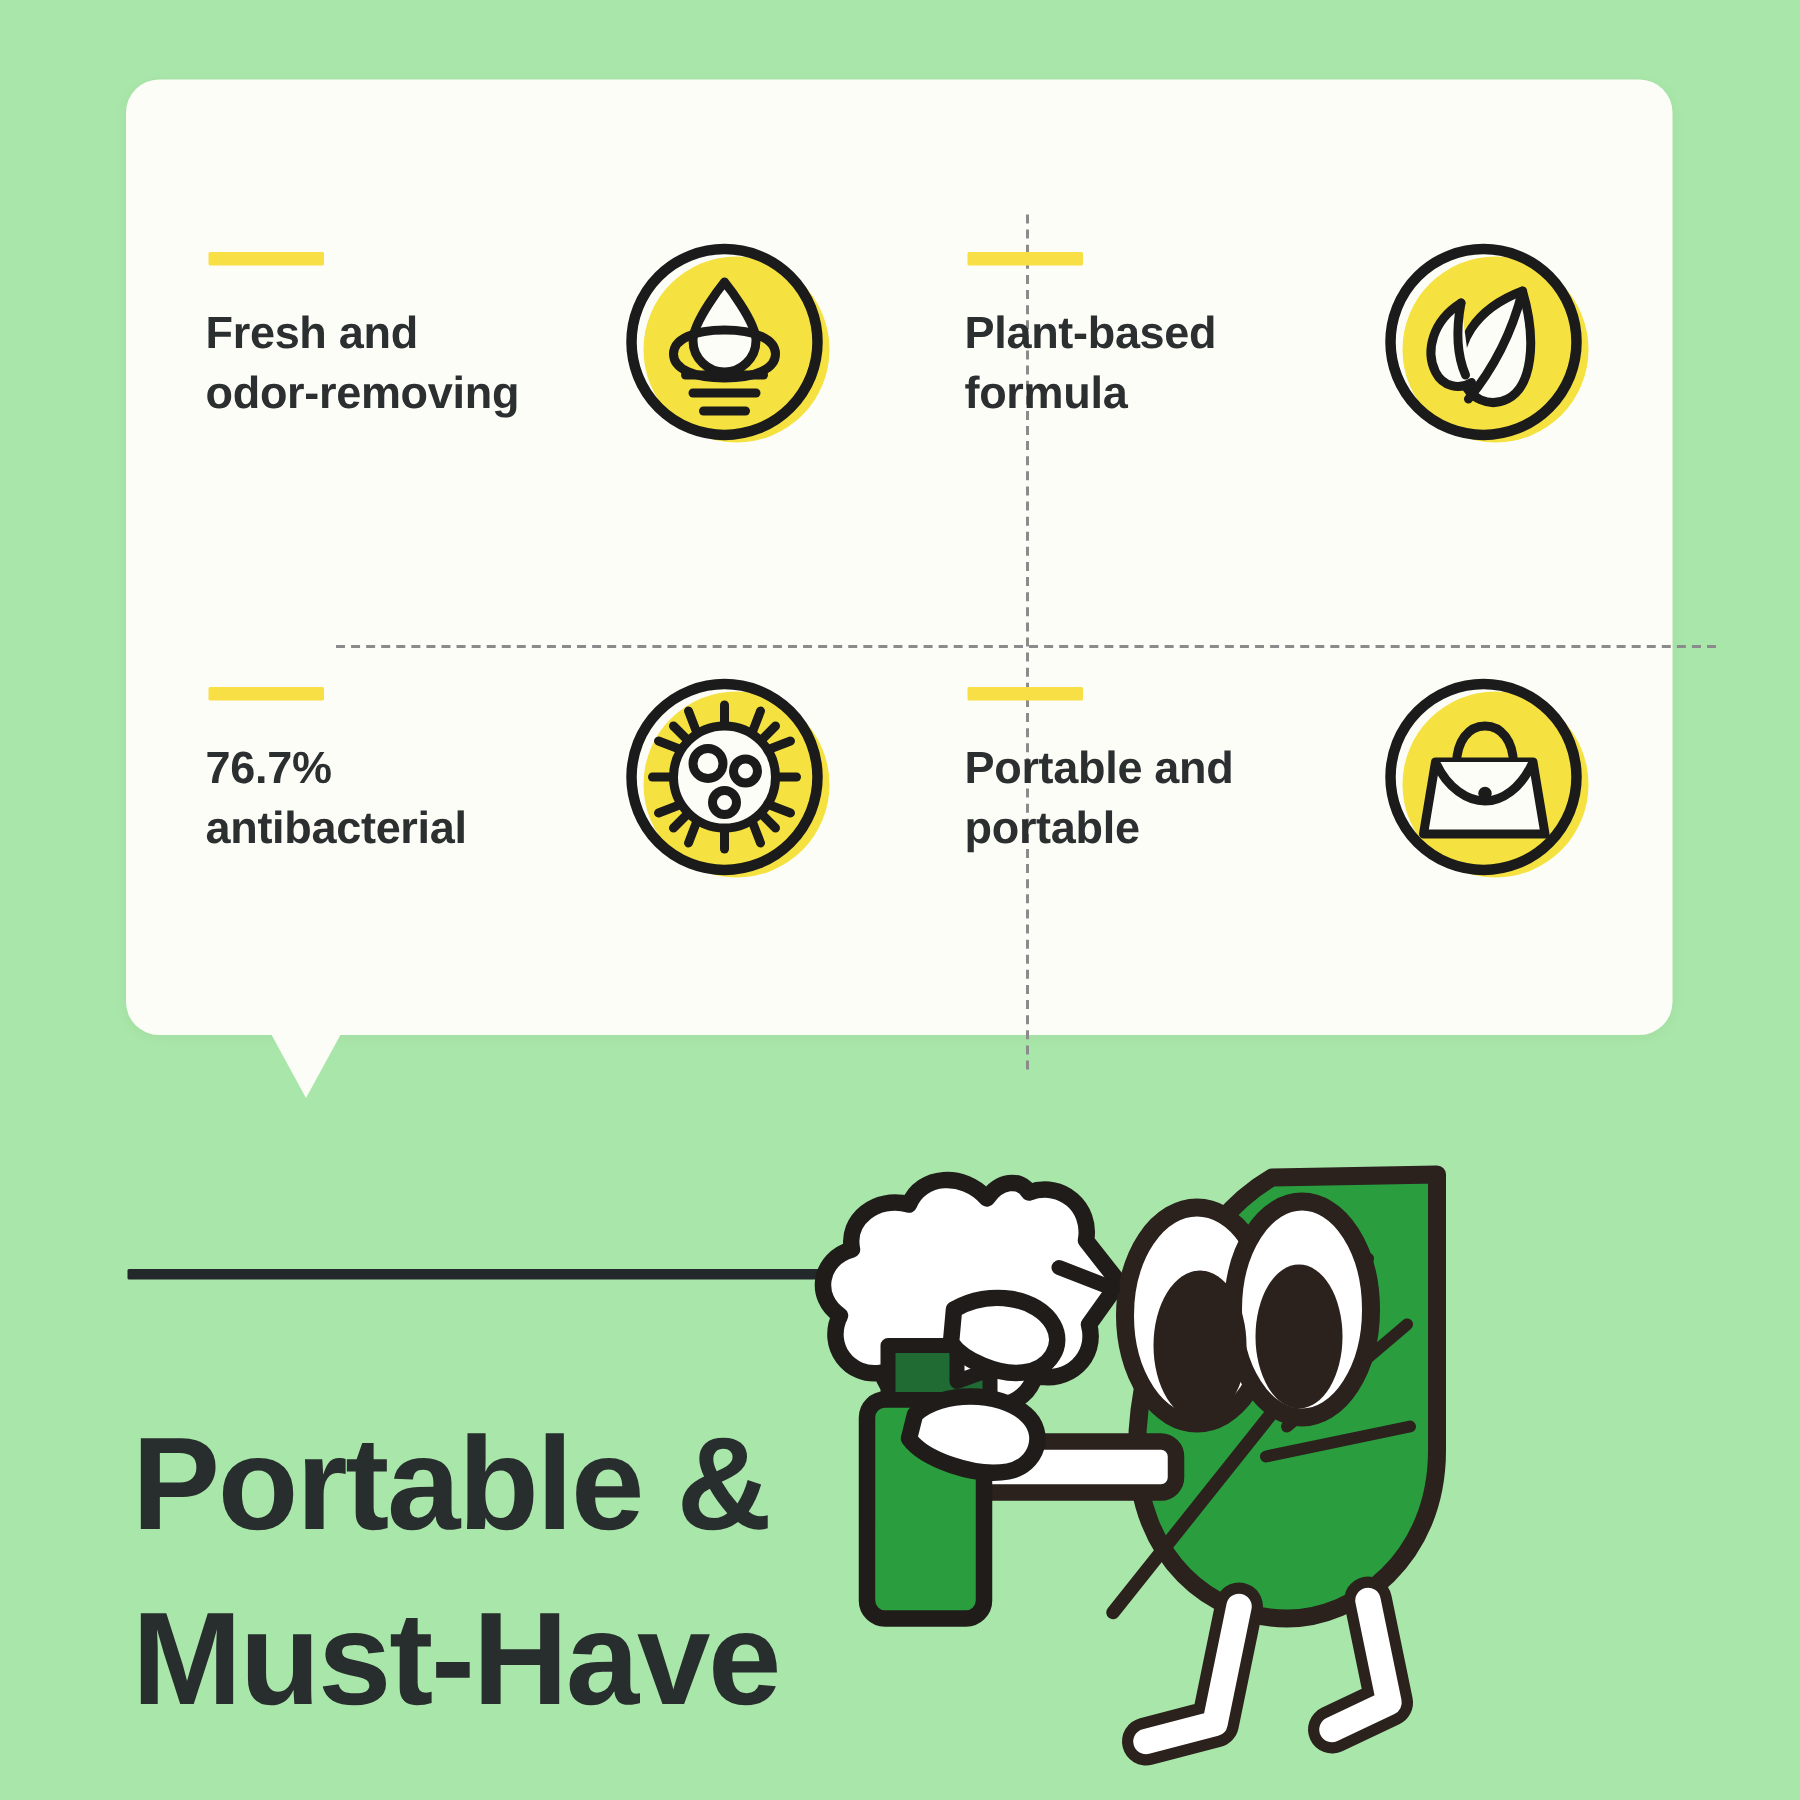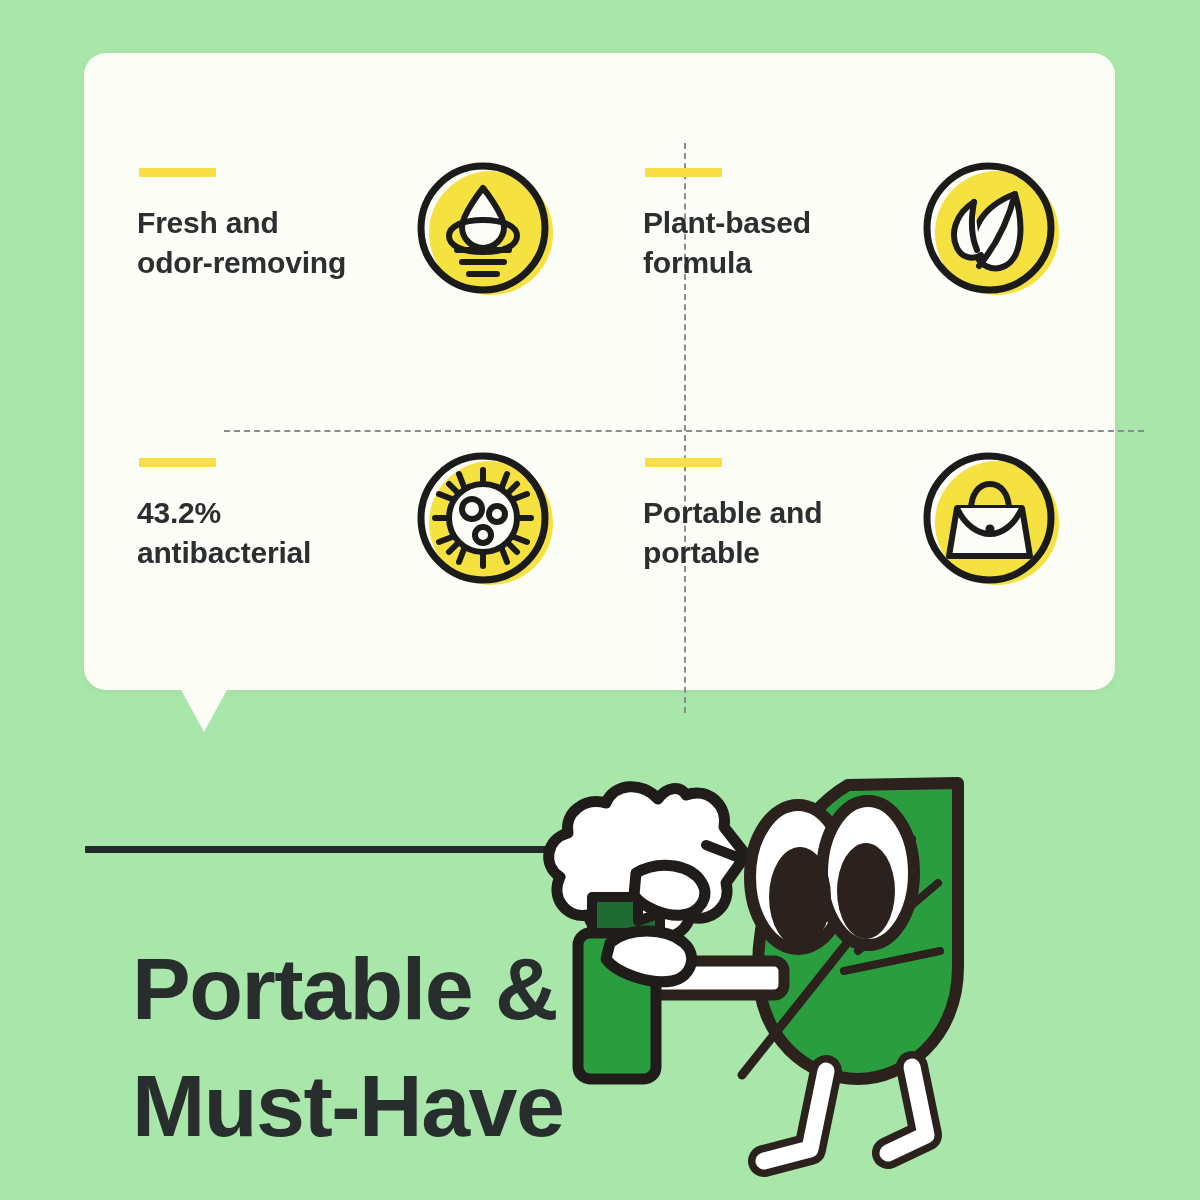--- a/index.html
+++ b/index.html
@@ -120,21 +120,20 @@
     position: absolute;
     left: 88px;
     top: 930px;
     width: 640px;
     font-size: 88px;
     font-weight: bold;
     line-height: 1.33;
     color: #282d2e;
     letter-spacing: -1.5px;
     white-space: pre-line;
-    margin-left: 44px;
   }
 
   
   .mascot {
     position: absolute;
     left: 510px;
     top: 755px;
     width: 660px;
     height: 430px;
   }
@@ -179,21 +178,21 @@
         <path d="M98 38 C66 50 52 74 58 96 C62 110 76 116 88 110 C104 102 108 72 98 38 Z" fill="#fdfdf8" stroke="#1b1b1b" stroke-width="6" stroke-linejoin="round"></path>
         <path d="M98 38 C92 62 80 88 62 110" fill="none" stroke="#1b1b1b" stroke-width="6" stroke-linecap="round"></path>
         <path d="M57 46 C38 58 33 78 40 92 C45 102 56 104 64 99" fill="#fdfdf8" stroke="#1b1b1b" stroke-width="6" stroke-linejoin="round" stroke-linecap="round"></path>
         <path d="M57 46 C54 62 54 80 60 94" fill="none" stroke="#1b1b1b" stroke-width="6" stroke-linecap="round"></path>
       </svg>
     </div>
   </div>
 
   <div class="cell c2">
     <div class="accent-dash"></div>
-    <div class="cell-label">43.2%
+    <div class="cell-label">76.7%
 antibacterial</div>
     <div class="icon-wrap">
       <svg viewBox="0 0 150 150">
         <circle cx="80" cy="77" r="62" fill="#f5e13f"></circle>
         <circle cx="72" cy="72" r="62" fill="none" stroke="#1b1b1b" stroke-width="7"></circle>
         <g stroke="#1b1b1b" stroke-width="6" stroke-linecap="round">
           <line x1="72" y1="24" x2="72" y2="38"></line>
           <line x1="72" y1="106" x2="72" y2="120"></line>
           <line x1="24" y1="72" x2="38" y2="72"></line>
           <line x1="106" y1="72" x2="120" y2="72"></line>

